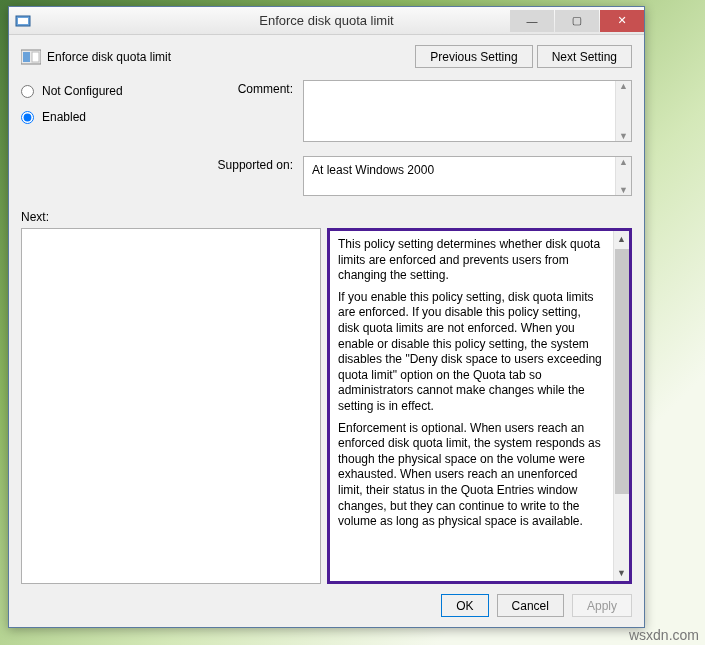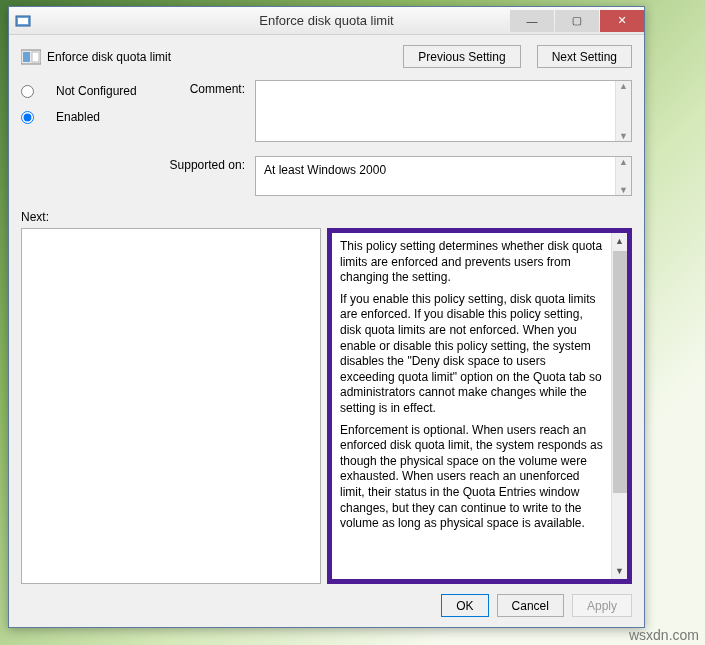--- a/index.html
+++ b/index.html
@@ -79,38 +79,38 @@
   .header-row .spacer { flex: 1; }
   .btn {
     height: 23px;
     padding: 0 14px;
     background: #f0f0f0;
     border: 1px solid #adadad;
     font: inherit;
     color: #000;
     cursor: pointer;
   }
-  .nav-btns { display: flex; gap: 16px; }
+  .nav-btns { display: flex; gap: 4px; }
   .settings-row {
     display: flex;
     gap: 8px;
   }
   .radios {
     width: 140px;
     padding-top: 4px;
   }
   .radio-item {
     display: flex;
     align-items: center;
-    gap: 22px;
+    gap: 8px;
     margin-bottom: 12px;
   }
   .radio-item input { margin: 0; }
   .fields { flex: 1; display: flex; flex-direction: column; gap: 14px; }
-  .field-row { display: flex; align-items: flex-start; }
+  .field-row { display: flex; align-items: flex-start; margin-left: 48px; }
   .field-label { width: 86px; text-align: right; padding-right: 10px; padding-top: 2px; color: #000; }
   .textbox {
     flex: 1;
     background: #fff;
     border: 1px solid #b0b0b0;
     position: relative;
   }
   .textbox .scroll-track {
     position: absolute;
     right: 0; top: 0; bottom: 0;
@@ -139,21 +139,21 @@
     min-height: 0;
   }
   .options-box {
     width: 300px;
     background: #fff;
     border: 1px solid #b0b0b0;
   }
   .help-box {
     flex: 1;
     background: #fff;
-    border: 5px solid #4c1d95;
+    border: 3px solid #4c1d95;
     position: relative;
     display: flex;
   }
   .help-text {
     flex: 1;
     padding: 6px 8px;
     font-size: 12px;
     line-height: 1.3;
     overflow: hidden;
   }

